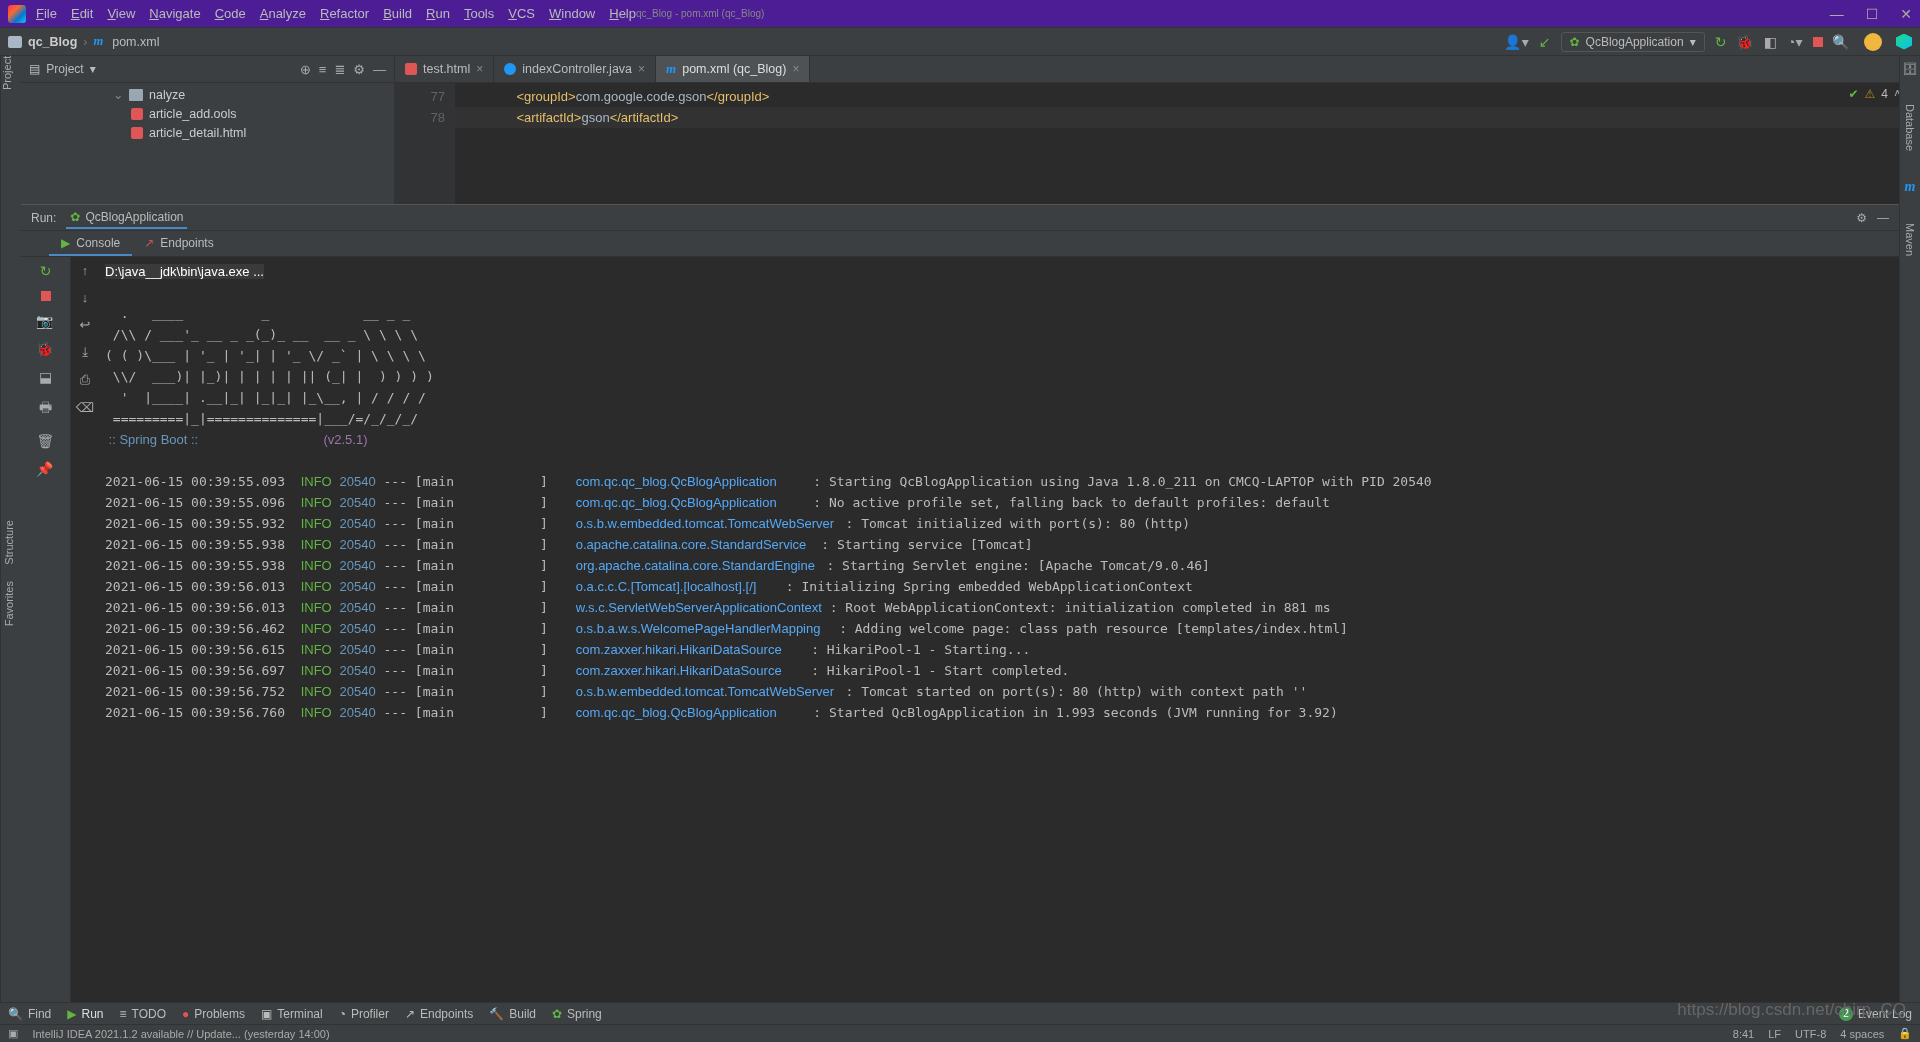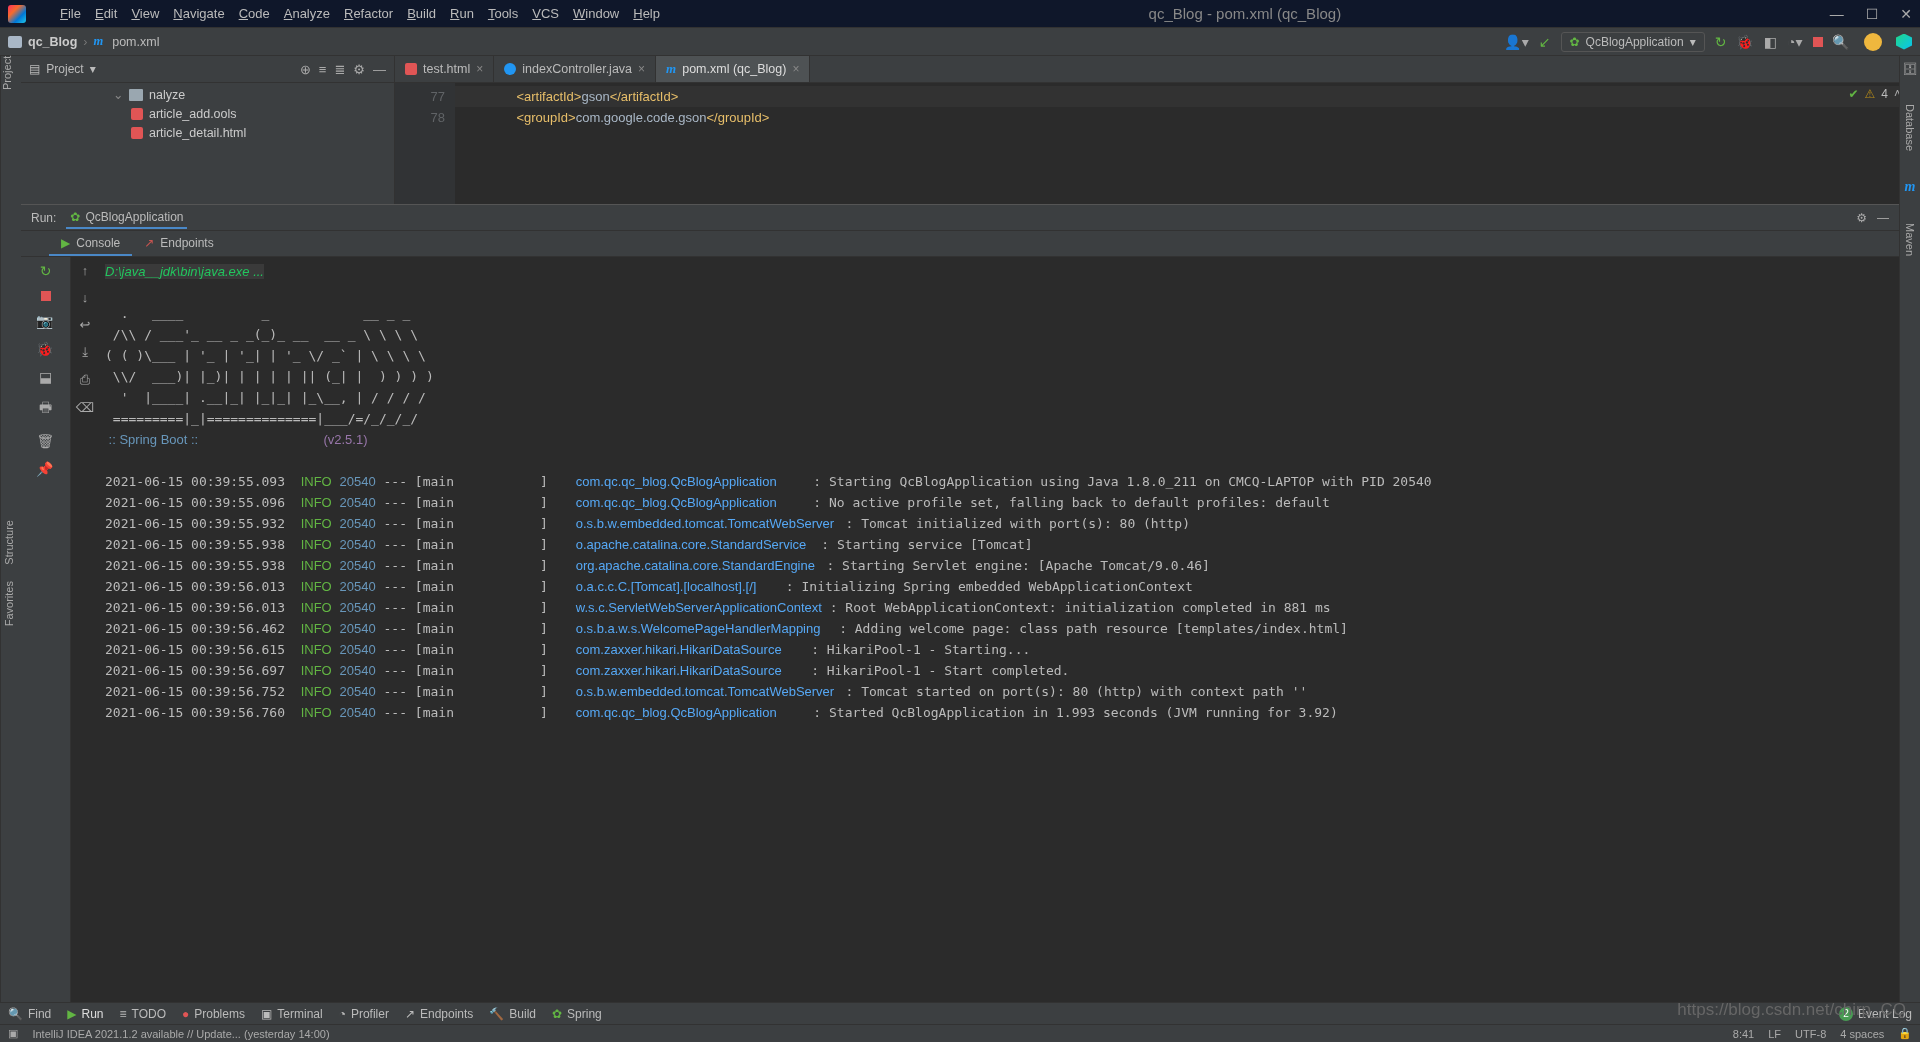--- a/index.html
+++ b/index.html
@@ -1,24 +1,24 @@
 <!DOCTYPE html>
 <html><head>
 <meta charset="utf-8">
 <style>
 * { margin: 0; padding: 0; box-sizing: border-box; font-family: "Segoe UI", Arial, sans-serif; }
 body { background: #3c3f41; color: #bbb; font-size: 12px; width: 1920px; height: 1042px; overflow: hidden; position: relative; }
 
 
-.titlebar { height: 28px; background: #0f172a; display: flex; align-items: center; padding: 0 8px; border-bottom: 1px solid #323232; gap: 24px; }
+.titlebar { height: 28px; background: #4c1d95; display: flex; align-items: center; padding: 0 8px; border-bottom: 1px solid #323232; }
 .titlebar .app-icon { width: 18px; height: 18px; background: linear-gradient(135deg,#fe315d,#f56b2e,#0077d8,#20c6e8); border-radius: 3px; margin-right: 10px; }
 .titlebar .menu { display: flex; gap: 14px; }
 .titlebar .menu span { color: #bbb; cursor: pointer; font-size: 13px; }
 .titlebar .menu span u { text-decoration: underline; }
-.titlebar .win-title { flex: 1; text-align: center; color: #888; font-size: 15px; }
+.titlebar .win-title { flex: 1; text-align: left; color: #888; font-size: 10px; }
 .titlebar .win-controls { display: flex; gap: 22px; color: #aaa; }
 .titlebar .win-controls span { cursor: pointer; font-size: 14px; }
 
 
 .navrow { height: 28px; background: #3c3f41; display: flex; align-items: center; padding: 0 8px; border-bottom: 1px solid #323232; }
 .navrow .breadcrumb { display: flex; align-items: center; gap: 6px; font-size: 12.5px; }
 .navrow .breadcrumb .proj-icon { width: 14px; height: 12px; background: #a9b7c6; border-radius: 2px; display:inline-block;}
 .navrow .breadcrumb .chev { color: #777; }
 .navrow .breadcrumb b { color: #ccc; font-weight: bold; }
 .navrow .m-icon { color: #2196f3; font-family: serif; font-style: italic; font-weight: bold; margin-right:3px;}
@@ -83,21 +83,21 @@
 .run-tab{display:flex; align-items:center; gap:6px; padding:0 12px; cursor:pointer; color:#bbb; border-bottom:2px solid transparent;}
 .run-tab.active{border-bottom-color:#4a88c7;}
 .run-body{flex:1; display:flex; min-height:0;}
 .run-left{width:50px; background:#3c3f41; display:flex; flex-direction:column; align-items:center; padding-top:6px; gap:12px; border-right:1px solid #323232;}
 .run-left .bico{color:#aaa; cursor:pointer; font-size:14px;}
 .run-left .green{color:#62b543;}
 .run-left .redsq{width:10px;height:10px;background:#e05555;}
 .run-left2{width:28px; background:#2b2b2b; display:flex; flex-direction:column; align-items:center; padding-top:6px; gap:12px;}
 .run-left2 .bico{color:#aaa; cursor:pointer; font-size:13px;}
 .console{flex:1; overflow:auto; font-family:Consolas,monospace; font-size:13px; line-height:21px; padding:4px 0 40px 6px; white-space:pre; color:#bbb;}
-.console .cmd{background:#3a3a3a; color:#22c55e;font-style:italic;}
+.console .cmd{background:#3a3a3a; color:#ffffff;}
 .console .info{color:#62b543;}
 .console .pid{color:#6897bb;}
 .console .cls{color:#56a8f5;margin-left:20px;}
 .console .spver{color:#9876aa;}
 
 
 .rightrail { width: 21px; background: #3c3f41; border-left: 1px solid #323232; position:absolute; right:0; top:56px; bottom:40px; display:flex; flex-direction:column; align-items:center; padding-top:6px; gap:28px;}
 .rightrail .vtext{writing-mode:vertical-rl; font-size:11px; color:#aaa; cursor:pointer;}
 .rightrail .m-icon2{color:#2196f3; font-family:serif; font-style:italic; font-weight:bold; font-size:14px;}
 
@@ -226,22 +226,22 @@
           <span>pom.xml (qc_Blog)</span>
           <span class="close">×</span>
         </div>
       </div>
     <div class="code-area">
       <div class="gutter" id="gutter">
           <div>77</div>
           <div>78</div>
         </div>
       <div class="code" id="code">
+          <div class="line">                 <span class="tag">&lt;groupId&gt;</span>com.google.code.gson<span class="tag">&lt;/groupId&gt;</span></div>
           <div class="line hl">                 <span class="tag">&lt;artifactId&gt;</span>gson<span class="tag">&lt;/artifactId&gt;</span></div>
-          <div class="line">                 <span class="tag">&lt;groupId&gt;</span>com.google.code.gson<span class="tag">&lt;/groupId&gt;</span></div>
         </div>
       <div class="code-right-marks">
         <span class="chk">✔</span>
         <span class="warn">⚠</span>
         <span>4</span>
         <span style="color:#aaa;">˄</span>
         <span style="color:#aaa;">˅</span>
       </div>
     </div>
     <div class="code-breadcrumb" id="codebc">

